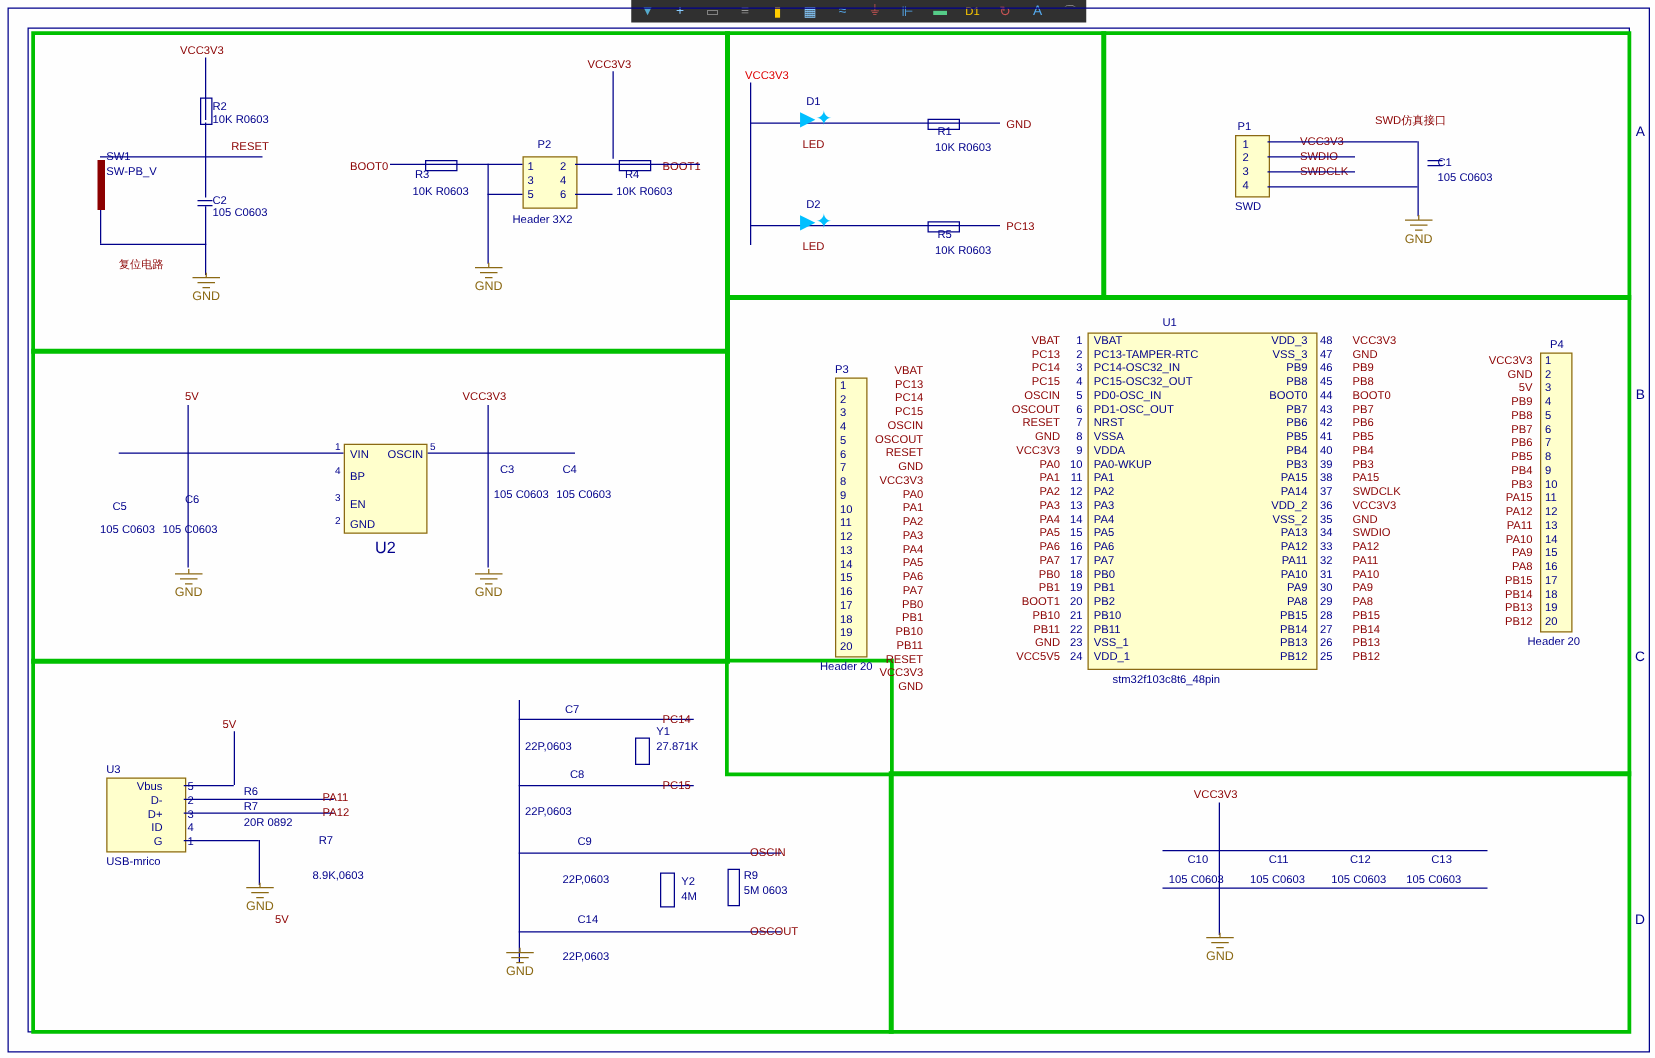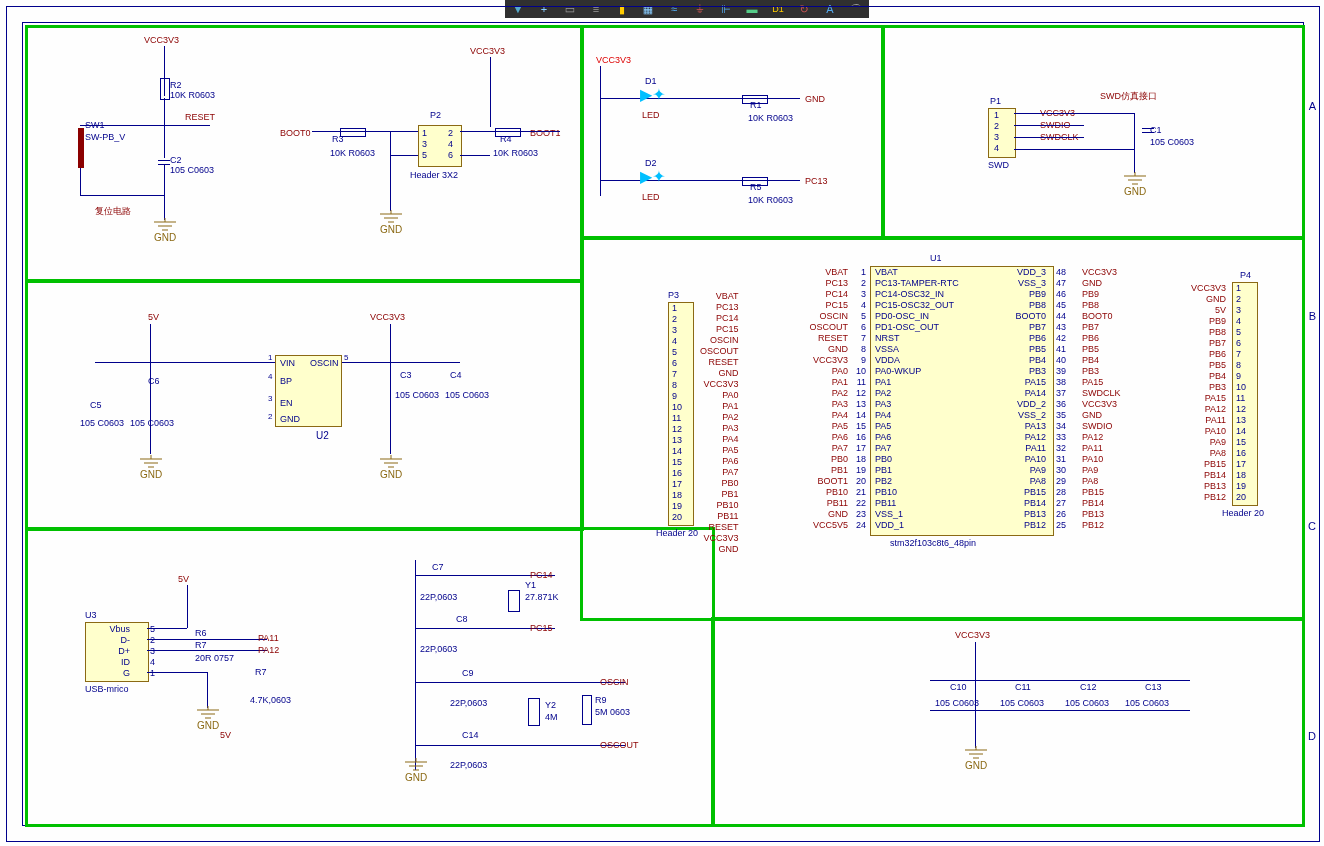--- a/index.html
+++ b/index.html
@@ -157,34 +157,34 @@
         <line x1="12" y1="12" x2="18" y2="12" stroke="#8b6914"></line>
       </svg><span>GND</span></div>
 
   <span class="net abs" style="left:148px;top:312px">5V</span>
   <span class="net abs" style="left:370px;top:312px">VCC3V3</span>
   <div class="wire wv abs" style="left:150px;top:324px;height:130px"></div>
   <div class="wire wv abs" style="left:390px;top:324px;height:130px"></div>
   <div class="wire wh abs" style="left:95px;top:362px;width:180px"></div>
   <div class="wire wh abs" style="left:340px;top:362px;width:120px"></div>
   <div class="ic abs" style="left:275px;top:355px;width:65px;height:70px"></div>
-  <span class="part abs" style="left:316px;top:430px;font-size:10px">U2</span>
+  <span class="part abs" style="left:300px;top:430px;font-size:13px">U2</span>
   <span class="part abs" style="left:280px;top:358px">VIN</span>
   <span class="part abs" style="left:310px;top:358px">OSCIN</span>
   <span class="part abs" style="left:280px;top:376px">BP</span>
   <span class="part abs" style="left:280px;top:398px">EN</span>
   <span class="part abs" style="left:280px;top:414px">GND</span>
   <span class="abs part" style="left:268px;top:353px;font-size:8px">1</span>
   <span class="abs part" style="left:268px;top:372px;font-size:8px">4</span>
   <span class="abs part" style="left:268px;top:394px;font-size:8px">3</span>
   <span class="abs part" style="left:268px;top:412px;font-size:8px">2</span>
   <span class="abs part" style="left:344px;top:353px;font-size:8px">5</span>
   <span class="part abs" style="left:90px;top:400px">C5</span>
   <span class="part abs" style="left:80px;top:418px">105 C0603</span>
-  <span class="part abs" style="left:148px;top:376px">C6</span>
+  <span class="part abs" style="left:148px;top:394px">C6</span>
   <span class="part abs" style="left:130px;top:418px">105 C0603</span>
   <span class="part abs" style="left:400px;top:370px">C3</span>
   <span class="part abs" style="left:395px;top:390px">105 C0603</span>
   <span class="part abs" style="left:450px;top:370px">C4</span>
   <span class="part abs" style="left:445px;top:390px">105 C0603</span>
   <div class="gnd" style="left:136px;top:455px"><svg width="30" height="14">
         <line x1="15" y1="0" x2="15" y2="4" stroke="#8b6914"></line>
         <line x1="4" y1="4" x2="26" y2="4" stroke="#8b6914"></line>
         <line x1="8" y1="8" x2="22" y2="8" stroke="#8b6914"></line>
         <line x1="12" y1="12" x2="18" y2="12" stroke="#8b6914"></line>
@@ -202,36 +202,36 @@
   <div class="col pin-r" style="left:90px;top:624px;width:40px;color:#00008b">Vbus<br>D-<br>D+<br>ID<br>G</div>
   <div class="col" style="left:150px;top:624px">5<br>2<br>3<br>4<br>1</div>
   <span class="part abs" style="left:85px;top:684px">USB-mrico</span>
   <div class="wire wh abs" style="left:147px;top:628px;width:40px"></div>
   <div class="wire wh abs" style="left:147px;top:639px;width:120px"></div>
   <div class="wire wh abs" style="left:147px;top:650px;width:120px"></div>
   <div class="wire wh abs" style="left:147px;top:672px;width:60px"></div>
   <div class="wire wv abs" style="left:187px;top:585px;height:43px"></div>
   <span class="part abs" style="left:195px;top:628px">R6</span>
   <span class="part abs" style="left:195px;top:640px">R7</span>
-  <span class="part abs" style="left:195px;top:653px">20R 0757</span>
+  <span class="part abs" style="left:195px;top:653px">20R 0892</span>
   <span class="part abs" style="left:255px;top:667px">R7</span>
-  <span class="part abs" style="left:250px;top:695px">4.7K,0603</span>
+  <span class="part abs" style="left:250px;top:695px">8.9K,0603</span>
   <span class="net abs" style="left:258px;top:633px">PA11</span>
   <span class="net abs" style="left:258px;top:645px">PA12</span>
   <div class="wire wv abs" style="left:207px;top:672px;height:36px"></div>
   <div class="gnd" style="left:193px;top:706px"><svg width="30" height="14">
         <line x1="15" y1="0" x2="15" y2="4" stroke="#8b6914"></line>
         <line x1="4" y1="4" x2="26" y2="4" stroke="#8b6914"></line>
         <line x1="8" y1="8" x2="22" y2="8" stroke="#8b6914"></line>
         <line x1="12" y1="12" x2="18" y2="12" stroke="#8b6914"></line>
       </svg><span>GND</span></div>
   <span class="net abs" style="left:220px;top:730px">5V</span>
 
   <div class="wire wv abs" style="left:415px;top:560px;height:210px"></div>
-  <span class="part abs" style="left:432px;top:562px">C7</span>
+  <span class="part abs" style="left:452px;top:562px">C7</span>
   <span class="part abs" style="left:420px;top:592px">22P,0603</span>
   <span class="part abs" style="left:456px;top:614px">C8</span>
   <span class="part abs" style="left:420px;top:644px">22P,0603</span>
   <div class="wire wh abs" style="left:415px;top:575px;width:140px"></div>
   <div class="wire wh abs" style="left:415px;top:628px;width:140px"></div>
   <span class="part abs" style="left:525px;top:580px">Y1</span>
   <span class="part abs" style="left:525px;top:592px">27.871K</span>
   <div class="abs" style="left:508px;top:590px;width:10px;height:20px;border:1px solid #00008b"></div>
   <span class="net abs" style="left:530px;top:570px">PC14</span>
   <span class="net abs" style="left:530px;top:623px">PC15</span>

